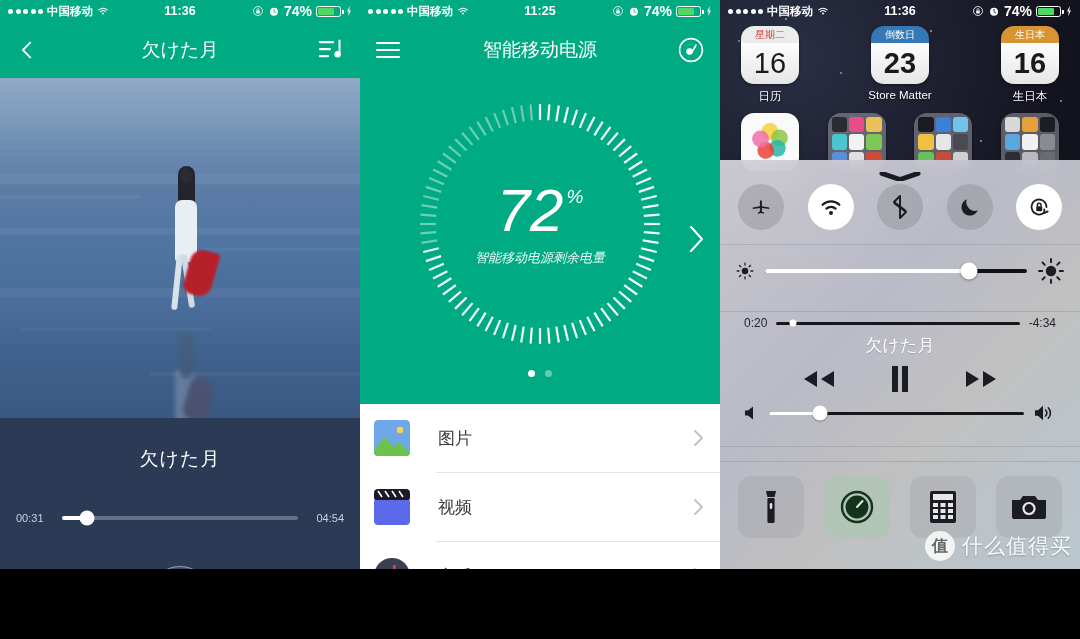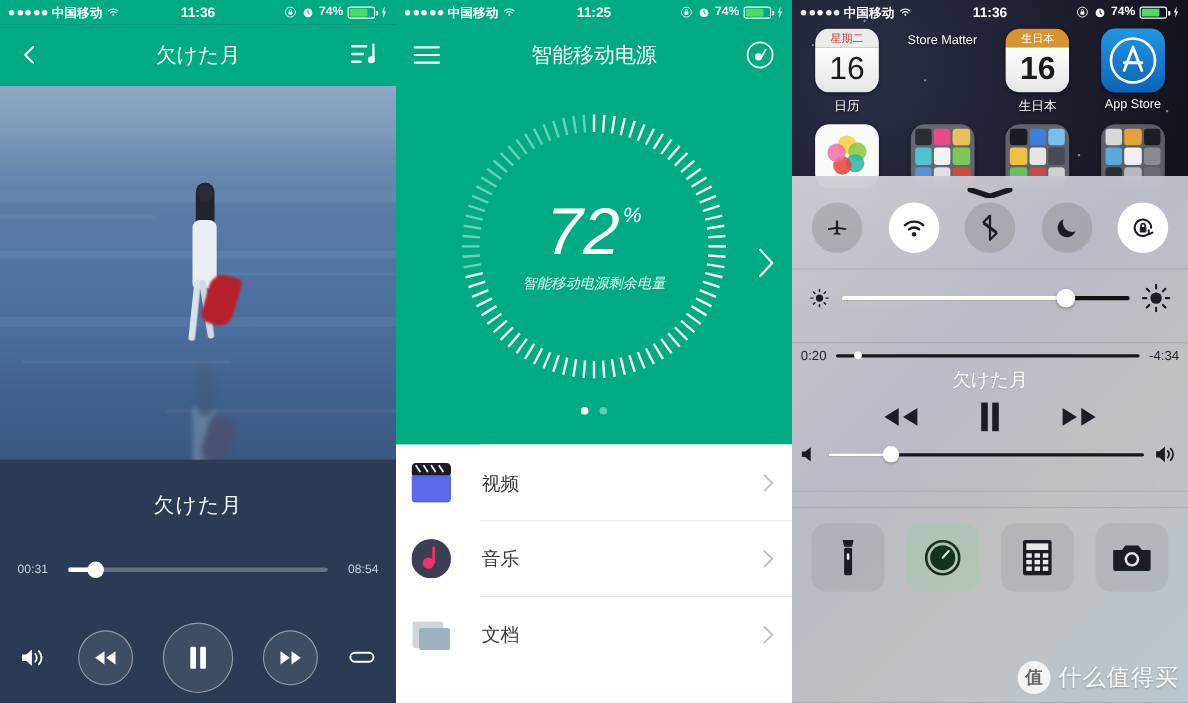--- a/index.html
+++ b/index.html
@@ -1,36 +1,36 @@
 <!DOCTYPE html>
 <html><head>
 <meta charset="utf-8">
 <style>
   * { margin:0; padding:0; box-sizing:border-box; }
   html,body { width:1080px; height:639px; overflow:hidden; background:#000;
     font-family:"Liberation Sans","DejaVu Sans",sans-serif; }
   .screen { position:relative; width:1080px; height:639px; display:flex; }
-  .panel { position:relative; width:360px; height:639px; overflow:hidden; flex:0 0 360px; }
+  .panel { position:relative; width:360px; height:569px; overflow:hidden; flex:0 0 360px; }
 
   
   .statusbar { position:relative; height:22px; display:flex; align-items:center;
     font-size:12px; font-weight:bold; z-index:20; }
   .sb-left { position:absolute; left:8px; display:flex; align-items:center; gap:4px; }
   .sb-dots { display:flex; gap:2.5px; align-items:center; }
   .sb-dots i { width:5px; height:5px; border-radius:50%; background:currentColor; display:block; }
   .sb-carrier { font-size:11.5px; letter-spacing:0px; }
   .sb-center { position:absolute; left:0; right:0; text-align:center; font-size:12.5px; }
   .sb-right { position:absolute; right:7px; display:flex; align-items:center; gap:4px; }
   .batt { position:relative; width:25px; height:11px; border:1.3px solid currentColor;
     border-radius:2.5px; padding:1px; }
   .batt::after { content:""; position:absolute; right:-3.5px; top:3px; width:2px; height:4px;
     background:currentColor; border-radius:0 1px 1px 0; }
   .batt .fill { height:100%; border-radius:1px; }
   .sb-icon { width:12px; height:12px; display:block; }
-  .sb-pct { font-size:11px; }
+  .sb-pct { font-size:14px; }
 
   
   .p1 { background:#2b3b55; color:#fff; }
   .p1 .statusbar { background:#00ab83; color:#fff; }
   .p1 .batt .fill { background:#4cd964; }
   .navbar1 { height:56px; background:#00ab83; display:flex; align-items:center;
     justify-content:space-between; padding:0 16px; position:relative; }
   .navbar1 .title { position:absolute; left:0; right:0; text-align:center;
     font-size:19px; color:#fff; pointer-events:none; }
   .back-chev { width:22px; height:22px; position:relative; z-index:2; }
@@ -143,21 +143,21 @@
   .cc-toggles { display:flex; justify-content:space-between; padding:8px 18px 0; }
   .tg { width:46px; height:46px; border-radius:50%; display:flex; align-items:center;
     justify-content:center; background:rgba(120,120,120,.30); }
   .tg.on { background:#fff; }
   .cc-div { height:1px; background:rgba(120,120,125,.28); margin-top:14px; }
   .cc-bright { display:flex; align-items:center; gap:11px; padding:13px 16px; }
   .brtrack { position:relative; flex:1; height:4px; background:#111; border-radius:2px; }
   .brtrack .done { position:absolute; left:0; top:0; bottom:0; background:#fff; border-radius:2px; }
   .brtrack .knob { position:absolute; top:50%; width:17px; height:17px; background:#fff;
     border-radius:50%; transform:translate(-50%,-50%); box-shadow:0 1px 3px rgba(0,0,0,.35); }
-  .cc-music { padding:4px 8px 10px; }
+  .cc-music { padding:4px 24px 10px; }
   .mus-seek { display:flex; align-items:center; gap:9px; }
   .mus-seek .t { font-size:12px; color:#262630; }
   .mseek { position:relative; flex:1; height:3px; background:#16161c; border-radius:2px; }
   .mseek .knob { position:absolute; top:50%; width:7px; height:7px; background:#fff;
     border-radius:50%; transform:translate(-50%,-50%); }
   .mus-title { text-align:center; font-size:17px; color:#fff; margin-top:4px;
     text-shadow:0 1px 1px rgba(0,0,0,.18); }
   .mus-sub { text-align:center; font-size:13px; color:#2a2a33; margin-top:2px; }
   .mus-ctrl { display:flex; align-items:center; justify-content:center; gap:52px; margin-top:8px; }
   .mus-vol { display:flex; align-items:center; gap:10px; margin-top:11px; }
@@ -262,21 +262,21 @@
     </div>
 
     <div class="p1-footer">
       <div class="song-title">欠けた月</div>
       <div class="seekrow">
         <span class="t">00:31</span>
         <div class="track">
           <div class="done" style="width:10.5%"></div>
           <div class="knob" style="left:10.5%"></div>
         </div>
-        <span class="t right">08:54</span>
+        <span class="t right">04:54</span>
       </div>
       <div class="transport">
         <div class="tbtn">
           <svg width="26" height="22" viewBox="0 0 26 22">
             <path d="M2 8h4l5-4.5v15L6 14H2z" fill="#fff"></path>
             <path d="M14 7.5a5 5 0 010 7" stroke="#fff" stroke-width="1.7" fill="none" stroke-linecap="round"></path>
             <path d="M17.3 5a8.6 8.6 0 010 12" stroke="#fff" stroke-width="1.7" fill="none" stroke-linecap="round"></path>
           </svg>
         </div>
         <div class="tbtn circ sm">
@@ -455,20 +455,33 @@
     <svg class="chev-right-big" width="18" height="30" viewBox="0 0 18 30">
       <path d="M3 3l11 12L3 27" stroke="#fff" stroke-width="2" fill="none" stroke-linecap="round" stroke-linejoin="round"></path>
     </svg>
 
     <div class="page-dots">
       <i class="on"></i>
         <i></i>
     </div>
 
     <div class="list2">
+      <div class="lrow">
+        <div class="licon">
+          <svg viewBox="0 0 36 36">
+              <rect width="36" height="36" rx="4" fill="#6fa8e8"></rect>
+            <circle cx="26" cy="10" r="3.2" fill="#ffd23f"></circle>
+            <path d="M0 30l11-13 9 10 5-5 11 11v3H0z" fill="#6cc24a"></path>
+            </svg>
+        </div>
+        <div class="ltext">图片</div>
+        <svg class="lchev" width="11" height="18" viewBox="0 0 11 18">
+          <path d="M2 2l7 7-7 7" stroke="#c0c0c0" stroke-width="1.8" fill="none" stroke-linecap="round" stroke-linejoin="round"></path>
+        </svg>
+      </div>
       <div class="lsep"></div>
 
       <div class="lrow">
         <div class="licon">
           <svg viewBox="0 0 36 36">
               <rect y="10" width="36" height="26" rx="3" fill="#5b68e8"></rect>
             <rect width="36" height="11" rx="2" fill="#1b1b28"></rect>
             <path d="M4 2l4 6M11 2l4 6M18 2l4 6M25 2l4 6" stroke="#fff" stroke-width="1.6"></path>
             </svg>
         </div>
@@ -563,37 +576,32 @@
     <div class="homegrid">
       <div class="icrow">
         <div class="app">
           <div class="appicon">
             <div class="cal-top" style="background:#ececec;color:#d4322c">星期二</div>
             <div class="cal-body" style="font-size:29px;font-weight:300">16</div>
           </div>
           <div class="applabel">日历</div>
         </div>
         <div class="app">
+          <div class="appicon">
+            <div class="cal-top" style="background:#3478b6;color:#fff">倒数日</div>
+            <div class="cal-body" style="font-size:29px;font-weight:bold">23</div>
+          </div>
           <div class="applabel">Store Matter</div>
         </div>
         <div class="app">
           <div class="appicon">
             <div class="cal-top" style="background:#d99432;color:#fff">生日本</div>
             <div class="cal-body" style="font-size:29px;font-weight:bold">16</div>
           </div>
           <div class="applabel">生日本</div>
-        </div>
-        <div class="app">
-          <div class="appicon" style="background:linear-gradient(180deg,#2196e3,#0d63b8)">
-            <svg viewBox="0 0 58 58" style="width:100%;height:100%">
-              <circle cx="29" cy="29" r="20" stroke="#fff" stroke-width="2.4" fill="none"></circle>
-              <path d="M29 17l8 21M29 17l-8 21M21 31h16" stroke="#fff" stroke-width="2.6" stroke-linecap="round"></path>
-            </svg>
-          </div>
-          <div class="applabel">App Store</div>
         </div>
       </div>
       <div class="icrow" style="margin-top:9px">
         <div class="app">
           <div class="appicon" style="background:#fafafa;display:flex;align-items:center;justify-content:center">
             <svg viewBox="0 0 40 40" style="width:42px;height:42px">
               <circle cx="20" cy="10" r="8" fill="#f5d03a" opacity=".85"></circle>
               <circle cx="29" cy="16" r="8" fill="#8dc63f" opacity=".85"></circle>
               <circle cx="27" cy="26" r="8" fill="#26b6a6" opacity=".85"></circle>
               <circle cx="16" cy="28" r="8" fill="#ef4136" opacity=".85"></circle>

